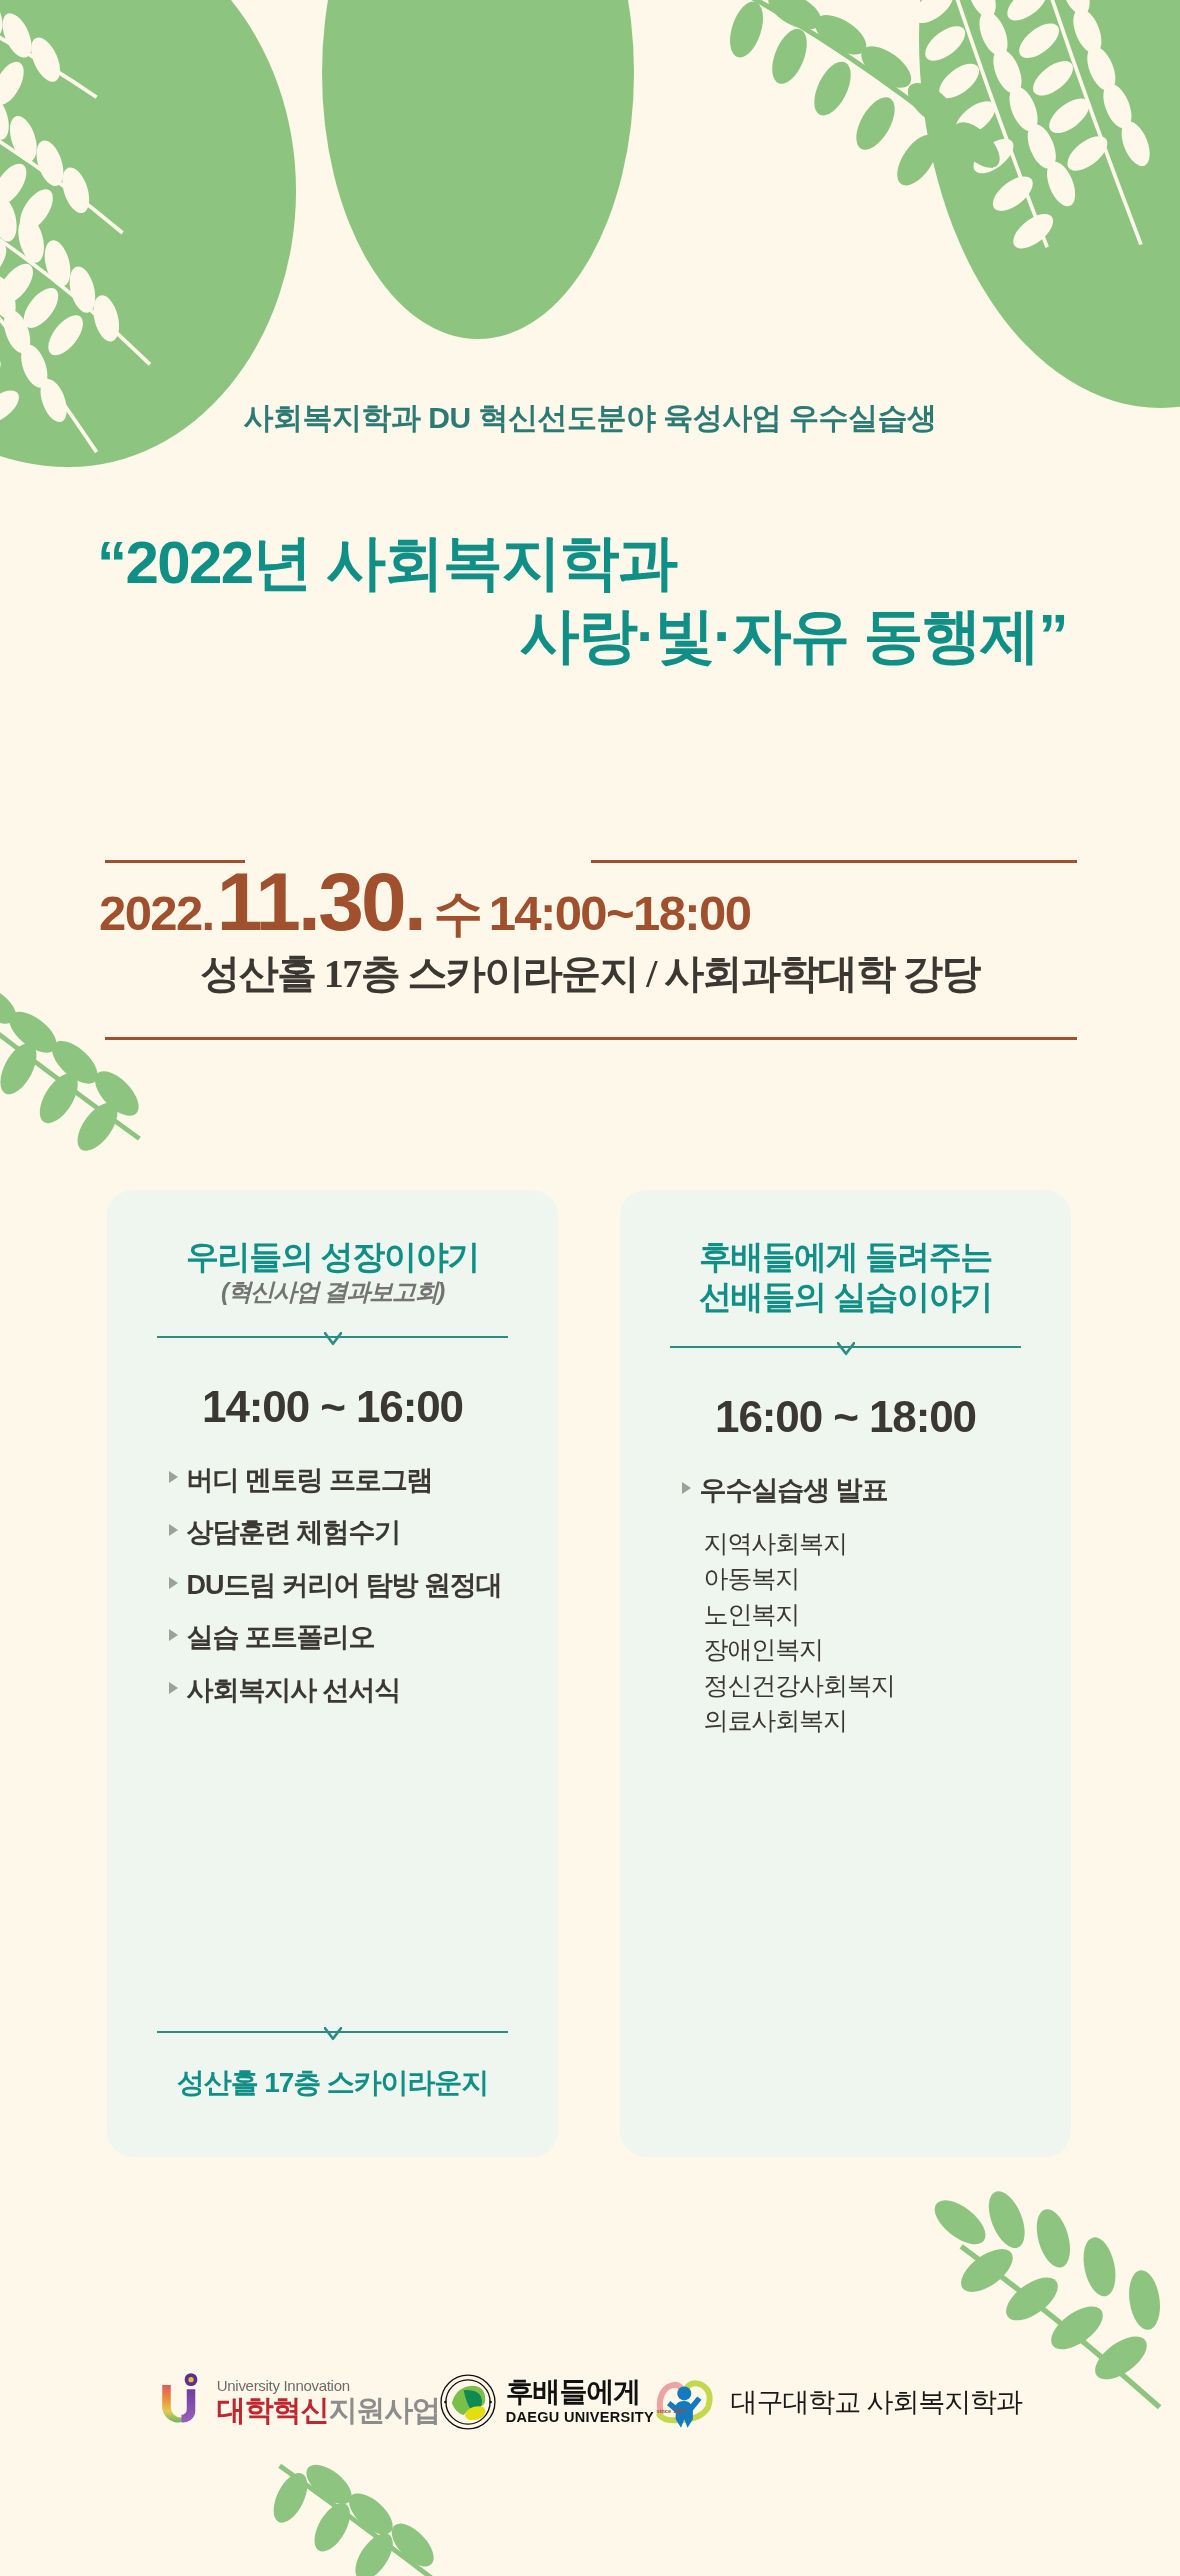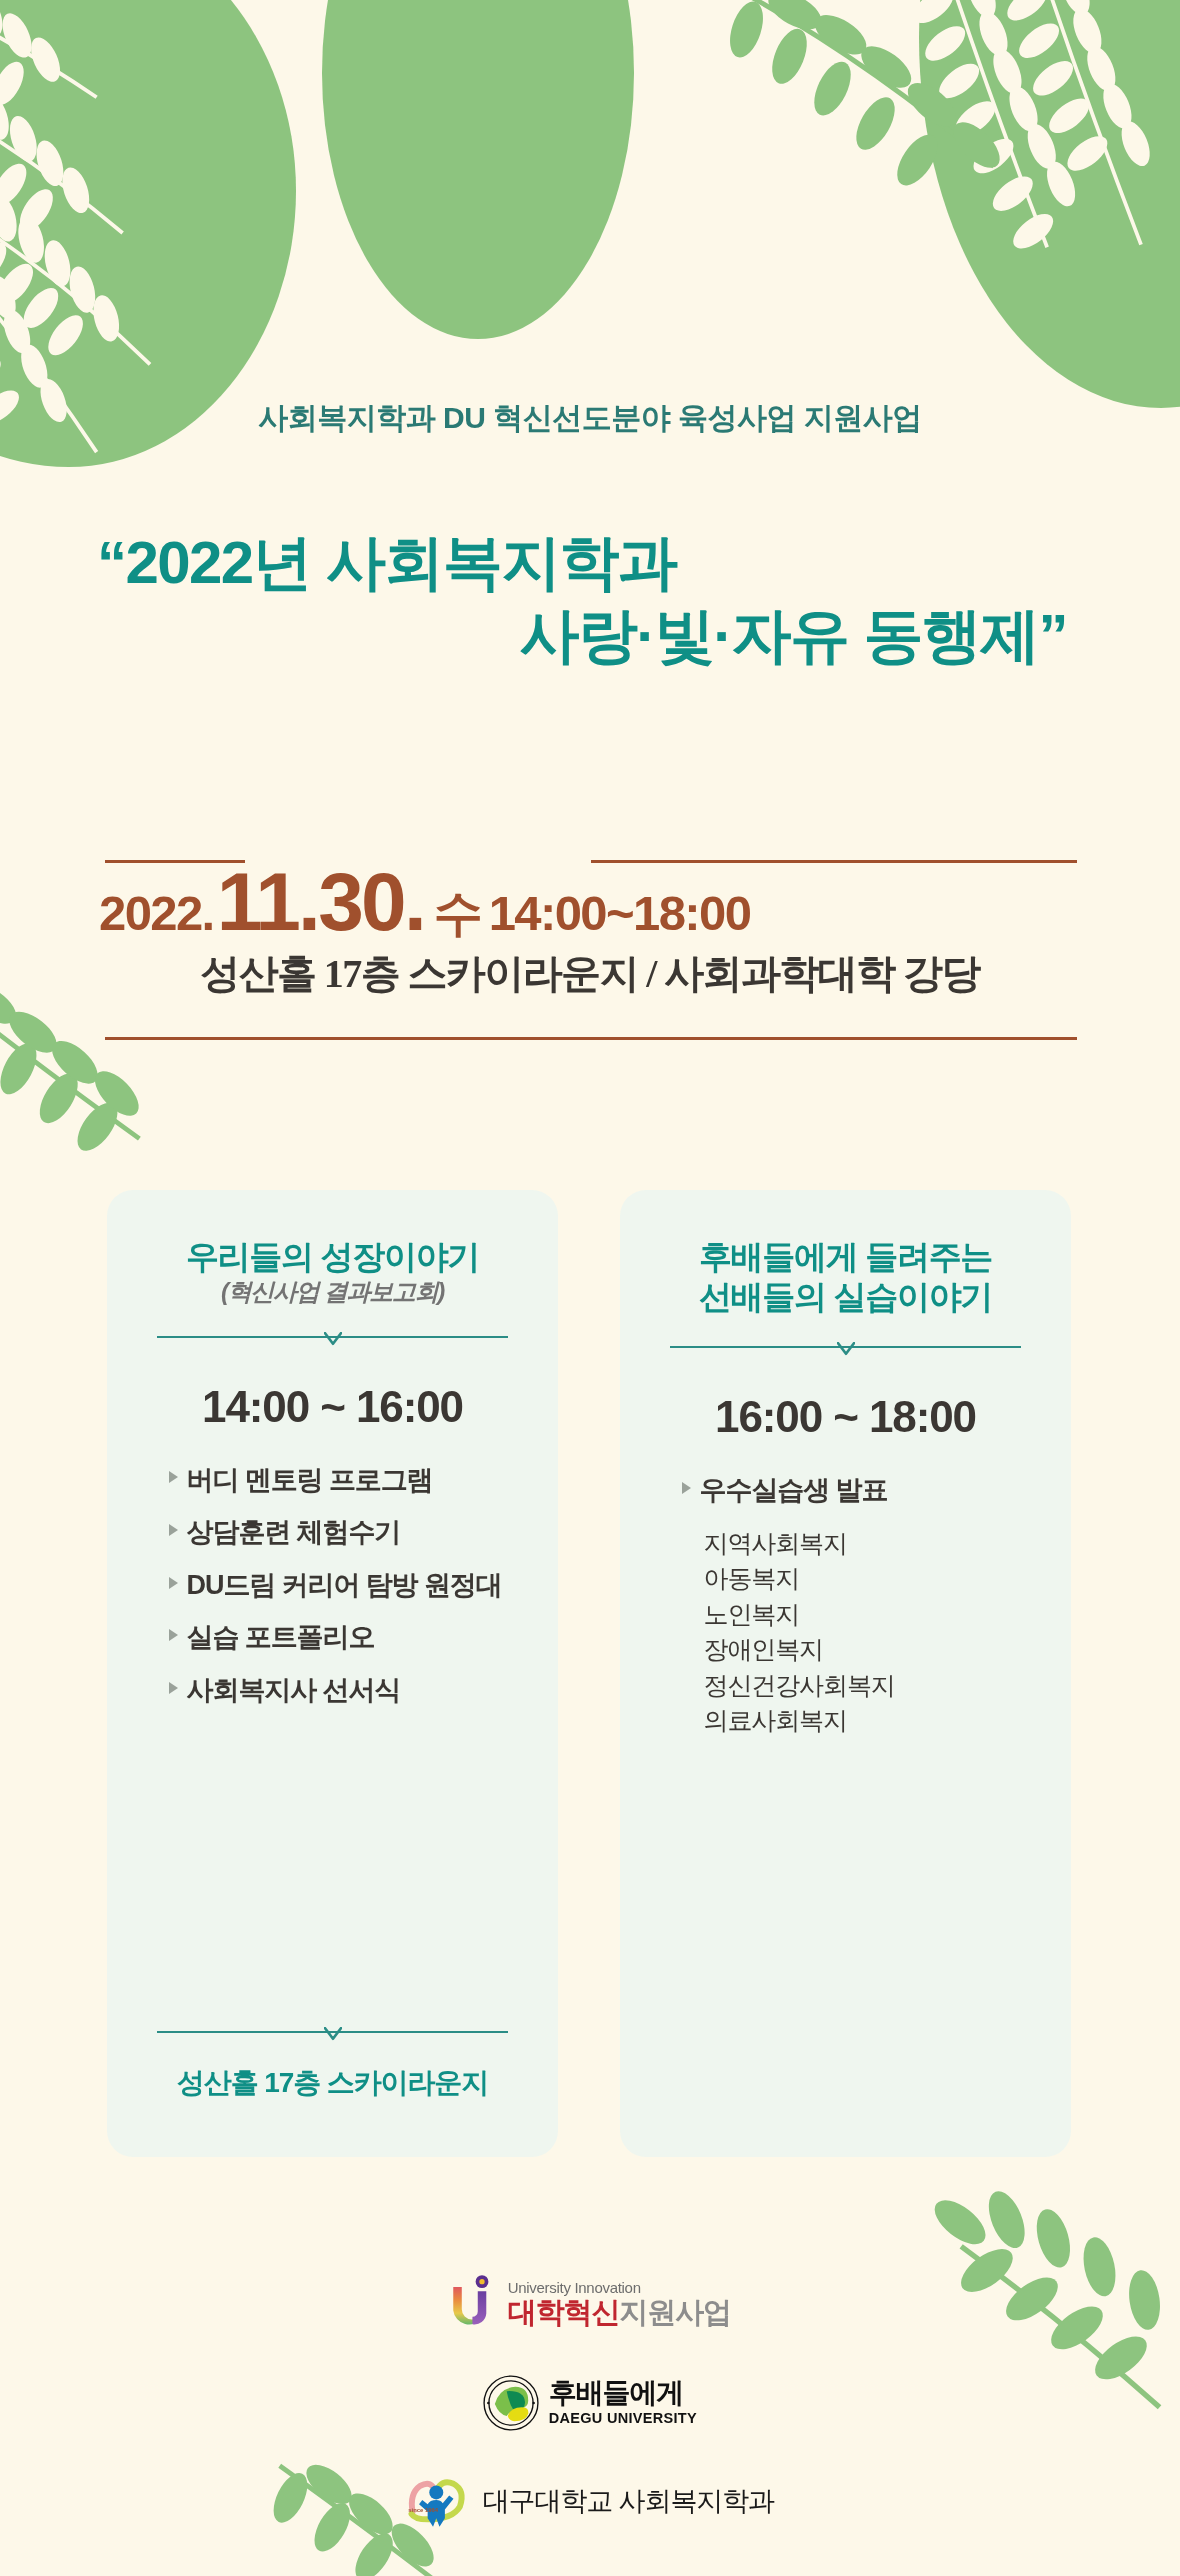--- a/index.html
+++ b/index.html
@@ -158,21 +158,21 @@
   .card-venue{
     text-align:center;
     color:#0f8f86;
     font-size:28px;font-weight:bold;letter-spacing:-1.1px;
     margin-top:20.4px;margin-bottom:22.6px;
   }
 
   
   #footer{
     position:absolute;left:0;right:0;top:2348px;height:107px;
-    display:flex;align-items:center;justify-content:center;gap:42px;flex-direction:column;
+    display:flex;justify-content:center;
   }
   .logo{display:flex;align-items:center;gap:9.7px;}
   .logo-text{display:flex;flex-direction:column;justify-content:center;}
 
   #ui-sub{font-size:15px;color:#6d6d6d;letter-spacing:-0.3px;line-height:1;margin-bottom:3.2px;}
   #ui-main{font-size:29px;font-weight:bold;letter-spacing:-1.1px;line-height:1;}
   #ui-main .red{color:#c0262f;}
   #ui-main .gray{color:#8d8d8d;}
 
   #du-kr{font-size:28px;font-weight:bold;letter-spacing:-1.1px;line-height:1;color:#111;}
@@ -322,21 +322,21 @@
       <path d="M20 10 Q160 110 330 240" stroke="#8dc47f" stroke-width="9" fill="none"></path>
       <ellipse cx="40" cy="70" rx="25" ry="50" transform="rotate(26 40 70)"></ellipse>
       <ellipse cx="118" cy="125" rx="25" ry="50" transform="rotate(30 118 125)"></ellipse>
       <ellipse cx="196" cy="180" rx="25" ry="50" transform="rotate(34 196 180)"></ellipse>
       <ellipse cx="112" cy="45" rx="25" ry="50" transform="rotate(-52 112 45)"></ellipse>
       <ellipse cx="190" cy="100" rx="25" ry="50" transform="rotate(-48 190 100)"></ellipse>
       <ellipse cx="268" cy="158" rx="25" ry="50" transform="rotate(-44 268 158)"></ellipse>
     </g>
   </svg>
 
-  <div id="eyebrow">사회복지학과 DU 혁신선도분야 육성사업 지원사업</div>
+  <div id="eyebrow">사회복지학과 DU 혁신선도분야 육성사업 우수실습생</div>
 
   <div id="main-title">
     <span id="title-line-1">“2022년 사회복지학과</span>
     <span id="title-line-2">사랑·빛·자유 동행제”</span>
   </div>
 
   <div id="date-block">
     <div id="rule-left"></div>
     <div id="rule-right"></div>
     <div id="date-row">

